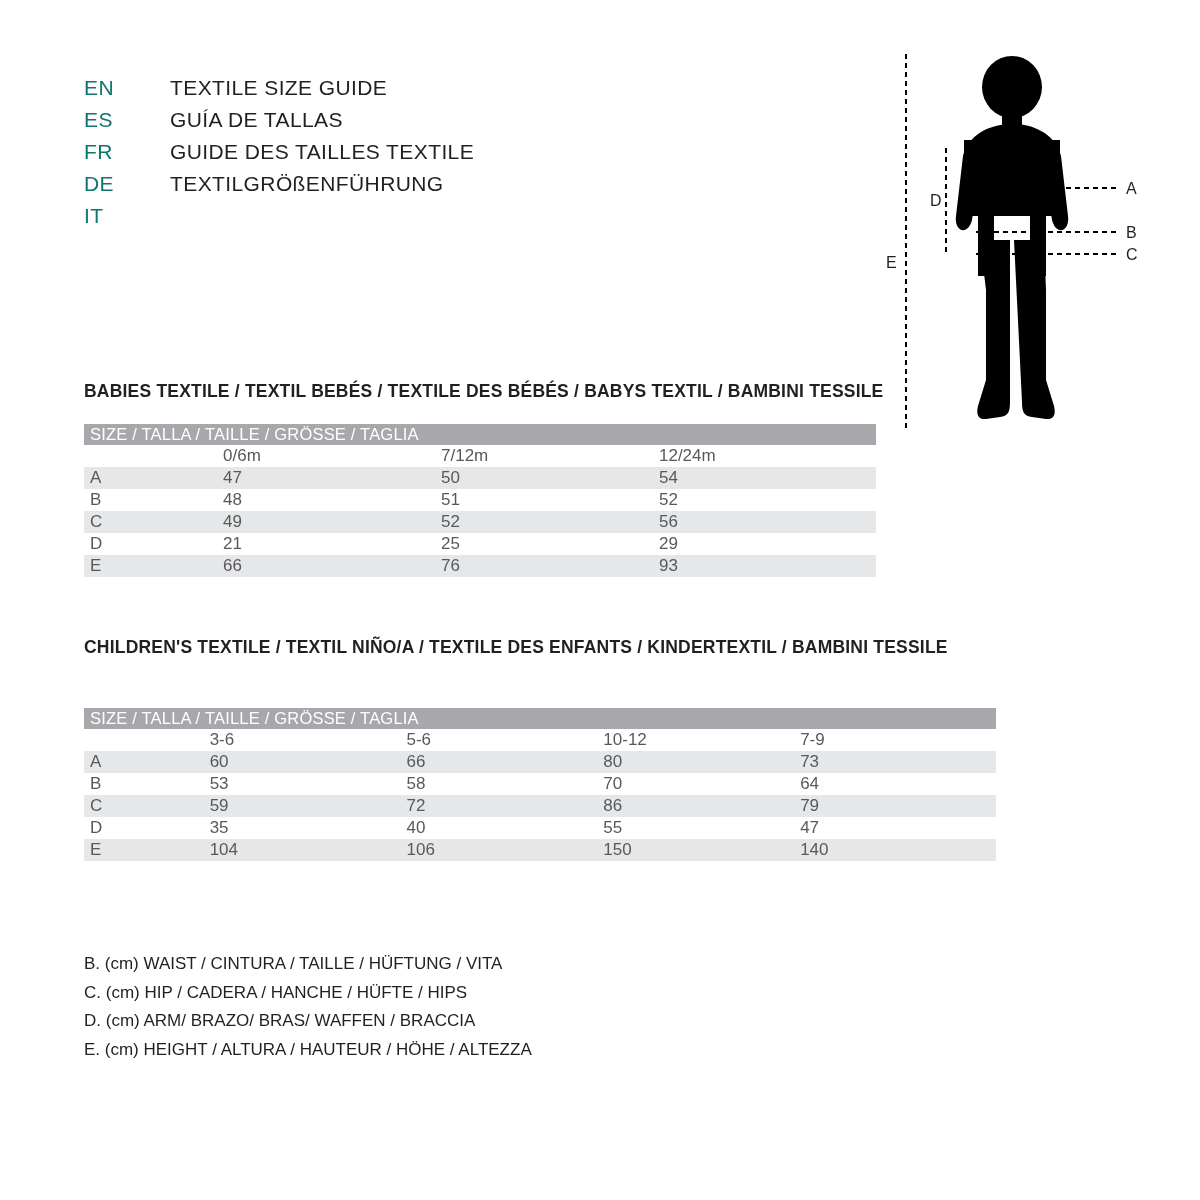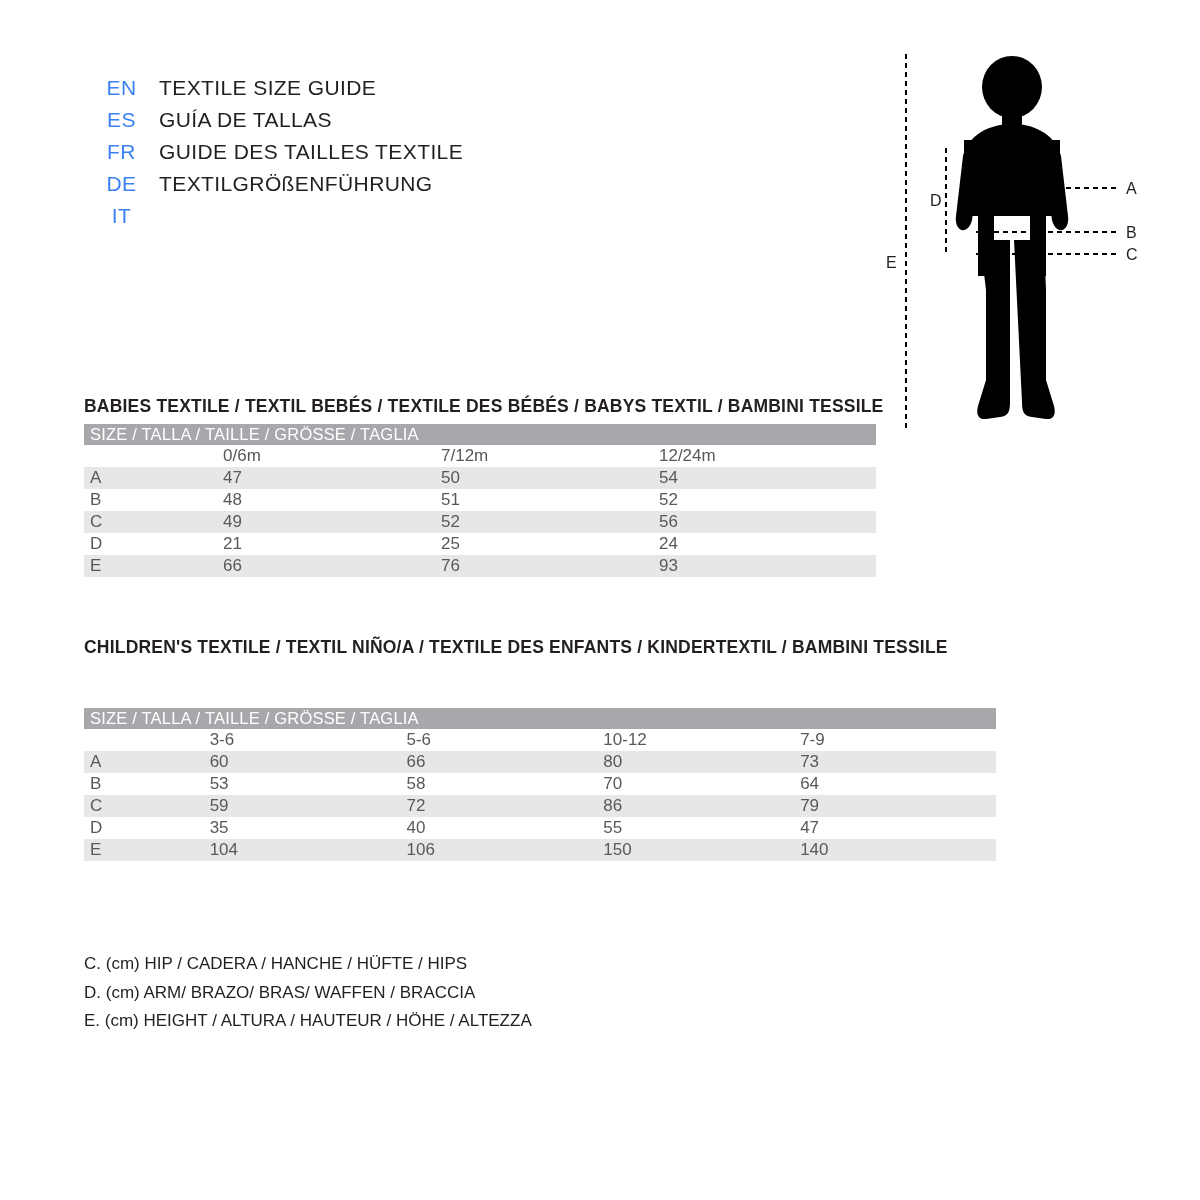--- a/index.html
+++ b/index.html
@@ -29,28 +29,28 @@
   .title-row {
     display: flex;
     align-items: baseline;
     height: 32px;
     margin-bottom: 0px;
   }
   .title-lang {
     width: 75px;
     font-size: 21px;
     letter-spacing: 0.4px;
-    color: #3b82f6;
-    text-align: center;
+    color: #0f766e;
   }
   .title-text {
     font-size: 21px;
     letter-spacing: 0.4px;
     color: #231f20;
     white-space: nowrap;
+    margin-left: 11px;
   }
 
   
   .figure {
     position: absolute;
     left: 860px;
     top: 40px;
     width: 300px;
     height: 420px;
   }
@@ -186,21 +186,21 @@
       </g>
 
       <text class="fig-label" x="266" y="154" font-size="16" font-family="Liberation Sans, sans-serif" fill="#231f20">A</text>
       <text class="fig-label" x="266" y="198" font-size="16" font-family="Liberation Sans, sans-serif" fill="#231f20">B</text>
       <text class="fig-label" x="266" y="220" font-size="16" font-family="Liberation Sans, sans-serif" fill="#231f20">C</text>
       <text class="fig-label" x="70" y="166" font-size="16" font-family="Liberation Sans, sans-serif" fill="#231f20">D</text>
       <text class="fig-label" x="26" y="228" font-size="16" font-family="Liberation Sans, sans-serif" fill="#231f20">E</text>
     </svg>
   </div>
 
-  <div class="section-heading" style="left:84px; top:381px;margin-top:15px;">BABIES TEXTILE / TEXTIL BEBÉS / TEXTILE DES BÉBÉS / BABYS TEXTIL  / BAMBINI TESSILE</div>
+  <div class="section-heading" style="left:84px; top:381px;">BABIES TEXTILE / TEXTIL BEBÉS / TEXTILE DES BÉBÉS / BABYS TEXTIL  / BAMBINI TESSILE</div>
 
   <table class="size-table" style="left:84px; top:424px; width:792px;">
     <tbody>
         <tr class="hdr-row">
       <td class="col-label" colspan="4">SIZE / TALLA / TAILLE / GRÖSSE / TAGLIA</td>
     </tr>
     <tr class="sub-row">
       <td class="col-label"></td>
       <td class="col-val">0/6m</td>
       <td class="col-val">7/12m</td>
@@ -221,21 +221,21 @@
     <tr class="row-light">
       <td class="col-label">C</td>
       <td class="col-val">49</td>
       <td class="col-val">52</td>
       <td class="col-val">56</td>
     </tr>
     <tr class="row-white">
       <td class="col-label">D</td>
       <td class="col-val">21</td>
       <td class="col-val">25</td>
-      <td class="col-val">24</td>
+      <td class="col-val">29</td>
     </tr>
     <tr class="row-light">
       <td class="col-label">E</td>
       <td class="col-val">66</td>
       <td class="col-val">76</td>
       <td class="col-val">93</td>
     </tr>
   </tbody>
     </table>
 
@@ -285,18 +285,19 @@
       <td class="col-label">E</td>
       <td class="col-val">104</td>
       <td class="col-val">106</td>
       <td class="col-val">150</td>
       <td class="col-val">140</td>
     </tr>
   </tbody>
     </table>
 
   <div class="legend">
+    <div>B. (cm) WAIST / CINTURA / TAILLE / HÜFTUNG / VITA</div>
     <div>C. (cm) HIP / CADERA / HANCHE / HÜFTE / HIPS</div>
     <div>D. (cm) ARM/ BRAZO/ BRAS/ WAFFEN / BRACCIA</div>
     <div>E. (cm) HEIGHT / ALTURA / HAUTEUR / HÖHE / ALTEZZA</div>
   </div>
 
 </div>
 
 </body></html>

